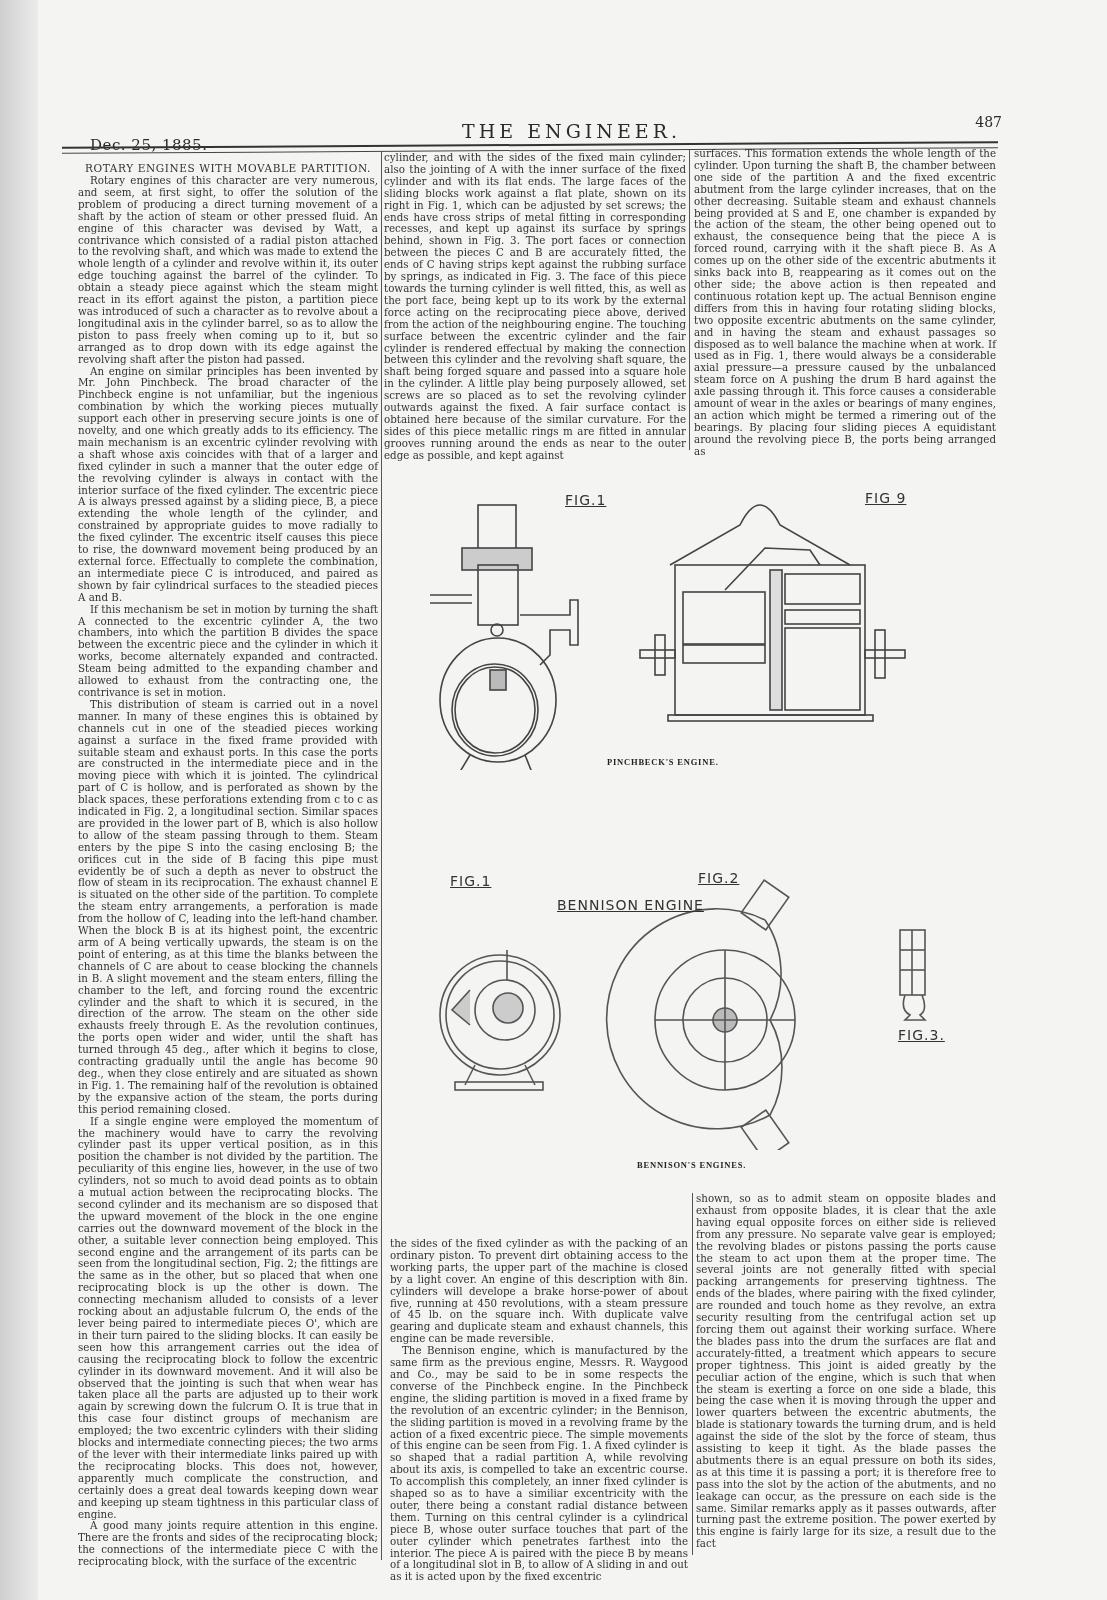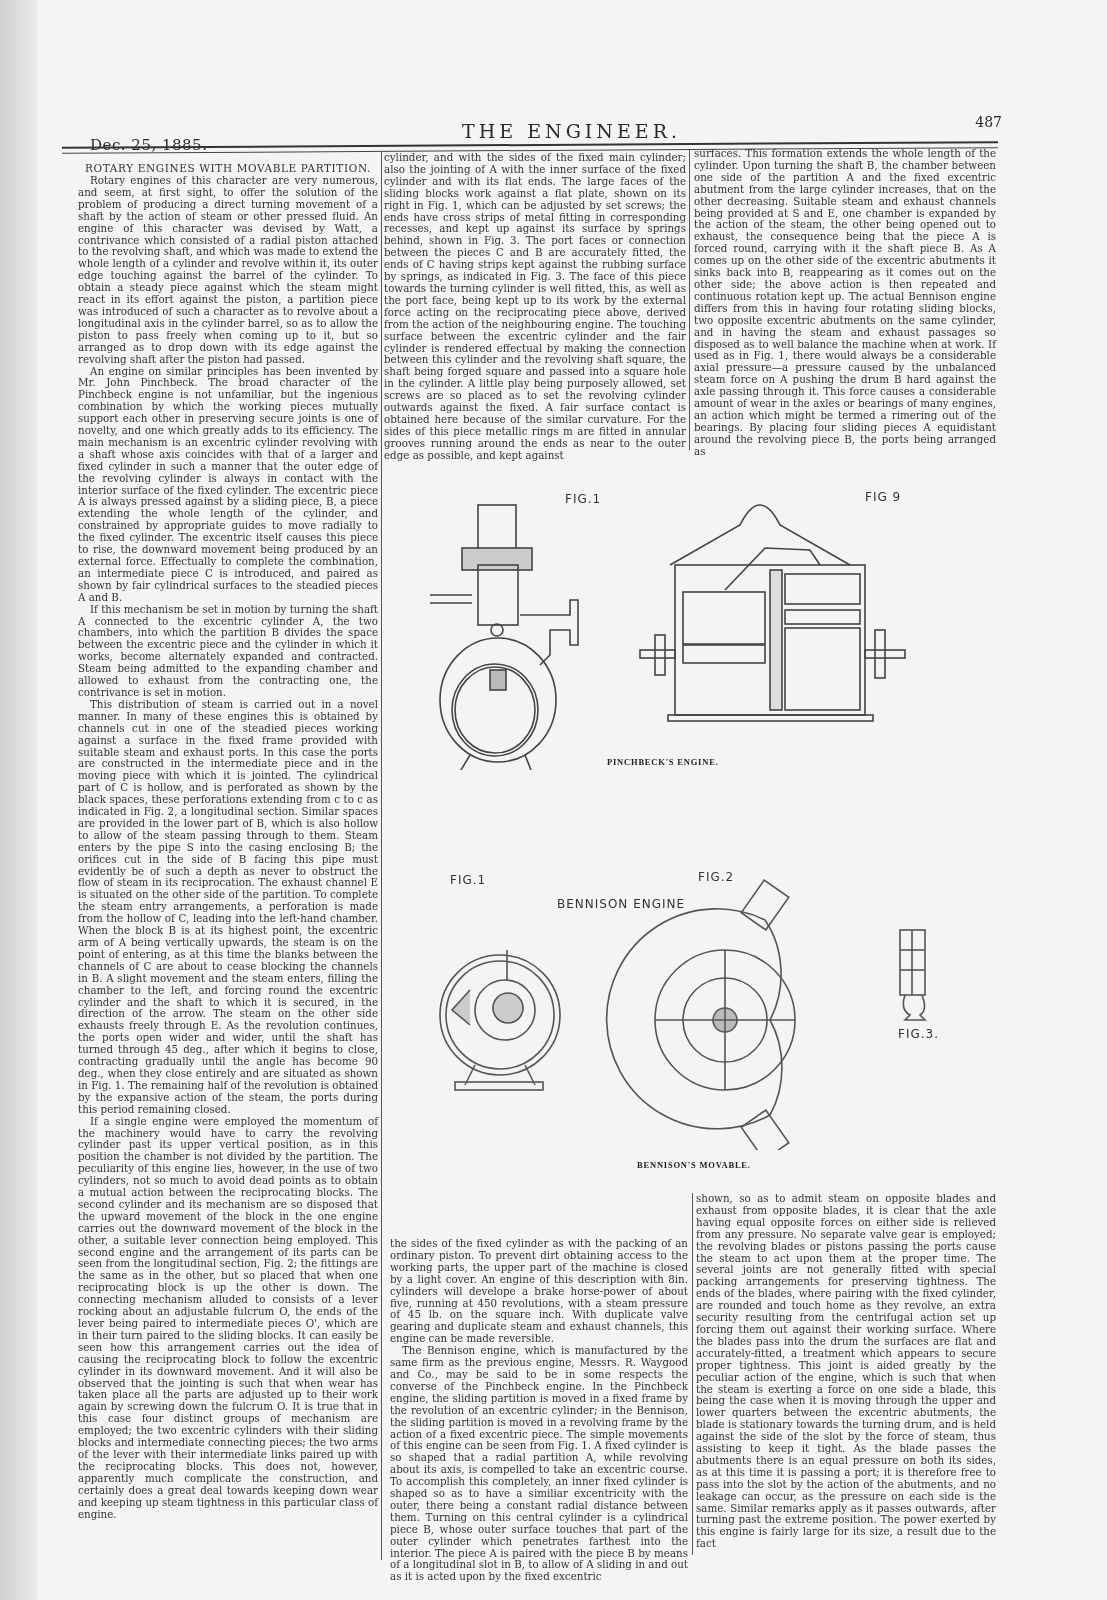--- a/index.html
+++ b/index.html
@@ -29,21 +29,21 @@
   .col p { margin:0; text-indent:12px; }
   .col p.noindent { text-indent:0; }
   .headline { text-align:center; font-size:10.5px; letter-spacing:0.6px; margin:4px 0 4px; text-indent:0 !important; line-height:13px; }
   .c1 { left:78px; top:162px; width:300px; }
   .c2 { left:384px; top:152px; width:302px; }
   .c3 { left:694px; top:148px; width:302px; }
   .c2b { left:390px; top:1193px; width:298px;margin-top:45px; }
   .c3b { left:696px; top:1193px; width:300px; }
   .vline { position:absolute; border-left:1px solid #555; }
   .fig { position:absolute; }
-  .figlabel { position:absolute; font-family:"DejaVu Sans", sans-serif; font-size:12px; letter-spacing:1px; color:#333; }
+  .figlabel { position:absolute; font-family:"DejaVu Sans", sans-serif; font-size:14px; letter-spacing:1px; color:#333;text-decoration:underline; }
   .caption { position:absolute; font-family:Liberation Serif, serif; font-size:8.5px; font-weight:bold; letter-spacing:0.8px; color:#222; }
 </style>
 </head>
 <body>
 
 <div class="left-shadow"></div>
 <div class="page"></div>
 
 <div class="masthead">
   <span class="date">Dec. 25, 1885.</span>
@@ -57,20 +57,21 @@
 <div class="vline" style="left:689px; top:150px; height:300px;"></div>
 <div class="vline" style="left:692px; top:1193px; height:362px;"></div>
 
 <div class="col c1">
   <p class="headline">ROTARY ENGINES WITH MOVABLE PARTITION.</p>
   <p>Rotary engines of this character are very numerous, and seem, at first sight, to offer the solution of the problem of producing a direct turning movement of a shaft by the action of steam or other pressed fluid. An engine of this character was devised by Watt, a contrivance which consisted of a radial piston attached to the revolving shaft, and which was made to extend the whole length of a cylinder and revolve within it, its outer edge touching against the barrel of the cylinder. To obtain a steady piece against which the steam might react in its effort against the piston, a partition piece was introduced of such a character as to revolve about a longitudinal axis in the cylinder barrel, so as to allow the piston to pass freely when coming up to it, but so arranged as to drop down with its edge against the revolving shaft after the piston had passed.</p>
   <p>An engine on similar principles has been invented by Mr. John Pinchbeck. The broad character of the Pinchbeck engine is not unfamiliar, but the ingenious combination by which the working pieces mutually support each other in preserving secure joints is one of novelty, and one which greatly adds to its efficiency. The main mechanism is an excentric cylinder revolving with a shaft whose axis coincides with that of a larger and fixed cylinder in such a manner that the outer edge of the revolving cylinder is always in contact with the interior surface of the fixed cylinder. The excentric piece A is always pressed against by a sliding piece, B, a piece extending the whole length of the cylinder, and constrained by appropriate guides to move radially to the fixed cylinder. The excentric itself causes this piece to rise, the downward movement being produced by an external force. Effectually to complete the combination, an intermediate piece C is introduced, and paired as shown by fair cylindrical surfaces to the steadied pieces A and B.</p>
   <p>If this mechanism be set in motion by turning the shaft A connected to the excentric cylinder A, the two chambers, into which the partition B divides the space between the excentric piece and the cylinder in which it works, become alternately expanded and contracted. Steam being admitted to the expanding chamber and allowed to exhaust from the contracting one, the contrivance is set in motion.</p>
   <p>This distribution of steam is carried out in a novel manner. In many of these engines this is obtained by channels cut in one of the steadied pieces working against a surface in the fixed frame provided with suitable steam and exhaust ports. In this case the ports are constructed in the intermediate piece and in the moving piece with which it is jointed. The cylindrical part of C is hollow, and is perforated as shown by the black spaces, these perforations extending from c to c as indicated in Fig. 2, a longitudinal section. Similar spaces are provided in the lower part of B, which is also hollow to allow of the steam passing through to them. Steam enters by the pipe S into the casing enclosing B; the orifices cut in the side of B facing this pipe must evidently be of such a depth as never to obstruct the flow of steam in its reciprocation. The exhaust channel E is situated on the other side of the partition. To complete the steam entry arrangements, a perforation is made from the hollow of C, leading into the left-hand chamber. When the block B is at its highest point, the excentric arm of A being vertically upwards, the steam is on the point of entering, as at this time the blanks between the channels of C are about to cease blocking the channels in B. A slight movement and the steam enters, filling the chamber to the left, and forcing round the excentric cylinder and the shaft to which it is secured, in the direction of the arrow. The steam on the other side exhausts freely through E. As the revolution continues, the ports open wider and wider, until the shaft has turned through 45 deg., after which it begins to close, contracting gradually until the angle has become 90 deg., when they close entirely and are situated as shown in Fig. 1. The remaining half of the revolution is obtained by the expansive action of the steam, the ports during this period remaining closed.</p>
   <p>If a single engine were employed the momentum of the machinery would have to carry the revolving cylinder past its upper vertical position, as in this position the chamber is not divided by the partition. The peculiarity of this engine lies, however, in the use of two cylinders, not so much to avoid dead points as to obtain a mutual action between the reciprocating blocks. The second cylinder and its mechanism are so disposed that the upward movement of the block in the one engine carries out the downward movement of the block in the other, a suitable lever connection being employed. This second engine and the arrangement of its parts can be seen from the longitudinal section, Fig. 2; the fittings are the same as in the other, but so placed that when one reciprocating block is up the other is down. The connecting mechanism alluded to consists of a lever rocking about an adjustable fulcrum O, the ends of the lever being paired to intermediate pieces O', which are in their turn paired to the sliding blocks. It can easily be seen how this arrangement carries out the idea of causing the reciprocating block to follow the excentric cylinder in its downward movement. And it will also be observed that the jointing is such that when wear has taken place all the parts are adjusted up to their work again by screwing down the fulcrum O. It is true that in this case four distinct groups of mechanism are employed; the two excentric cylinders with their sliding blocks and intermediate connecting pieces; the two arms of the lever with their intermediate links paired up with the reciprocating blocks. This does not, however, apparently much complicate the construction, and certainly does a great deal towards keeping down wear and keeping up steam tightness in this particular class of engine.</p>
+  <p>A good many joints require attention in this engine. There are the fronts and sides of the reciprocating block; the connections of the intermediate piece C with the reciprocating block, with the surface of the excentric</p>
 </div>
 
 <div class="col c2">
   <p class="noindent">cylinder, and with the sides of the fixed main cylinder; also the jointing of A with the inner surface of the fixed cylinder and with its flat ends. The large faces of the sliding blocks work against a flat plate, shown on its right in Fig. 1, which can be adjusted by set screws; the ends have cross strips of metal fitting in corresponding recesses, and kept up against its surface by springs behind, shown in Fig. 3. The port faces or connection between the pieces C and B are accurately fitted, the ends of C having strips kept against the rubbing surface by springs, as indicated in Fig. 3. The face of this piece towards the turning cylinder is well fitted, this, as well as the port face, being kept up to its work by the external force acting on the reciprocating piece above, derived from the action of the neighbouring engine. The touching surface between the excentric cylinder and the fair cylinder is rendered effectual by making the connection between this cylinder and the revolving shaft square, the shaft being forged square and passed into a square hole in the cylinder. A little play being purposely allowed, set screws are so placed as to set the revolving cylinder outwards against the fixed. A fair surface contact is obtained here because of the similar curvature. For the sides of this piece metallic rings m are fitted in annular grooves running around the ends as near to the outer edge as possible, and kept against</p>
 </div>
 
 <div class="col c3">
   <p class="noindent">surfaces. This formation extends the whole length of the cylinder. Upon turning the shaft B, the chamber between one side of the partition A and the fixed excentric abutment from the large cylinder increases, that on the other decreasing. Suitable steam and exhaust channels being provided at S and E, one chamber is expanded by the action of the steam, the other being opened out to exhaust, the consequence being that the piece A is forced round, carrying with it the shaft piece B. As A comes up on the other side of the excentric abutments it sinks back into B, reappearing as it comes out on the other side; the above action is then repeated and continuous rotation kept up. The actual Bennison engine differs from this in having four rotating sliding blocks, two opposite excentric abutments on the same cylinder, and in having the steam and exhaust passages so disposed as to well balance the machine when at work. If used as in Fig. 1, there would always be a considerable axial pressure—a pressure caused by the unbalanced steam force on A pushing the drum B hard against the axle passing through it. This force causes a considerable amount of wear in the axles or bearings of many engines, an action which might be termed a rimering out of the bearings. By placing four sliding pieces A equidistant around the revolving piece B, the ports being arranged as</p>
 </div>
 
@@ -143,21 +144,21 @@
       <line x1="490" y1="80" x2="515" y2="80"></line>
         <line x1="490" y1="100" x2="515" y2="100"></line>
       <path d="M495 125 Q490 140 500 145 L495 150 L515 150 L510 145 Q518 140 512 125"></path>
     </g>
   </svg>
   <span class="figlabel" style="left:40px; top:3px;">FIG.1</span>
   <span class="figlabel" style="left:250px; top:0px;margin-left:38px;">FIG.2</span>
   <span class="figlabel" style="left:128px; top:27px;padding-left:19px;">BENNISON ENGINE</span>
   <span class="figlabel" style="left:488px; top:157px;">FIG.3.</span>
 </div>
-<span class="caption" style="left:637px; top:1160px;">BENNISON'S MOVABLE.</span>
+<span class="caption" style="left:637px; top:1160px;">BENNISON'S ENGINES.</span>
 
 <div class="col c2b">
   <p class="noindent">the sides of the fixed cylinder as with the packing of an ordinary piston. To prevent dirt obtaining access to the working parts, the upper part of the machine is closed by a light cover. An engine of this description with 8in. cylinders will develope a brake horse-power of about five, running at 450 revolutions, with a steam pressure of 45 lb. on the square inch. With duplicate valve gearing and duplicate steam and exhaust channels, this engine can be made reversible.</p>
   <p>The Bennison engine, which is manufactured by the same firm as the previous engine, Messrs. R. Waygood and Co., may be said to be in some respects the converse of the Pinchbeck engine. In the Pinchbeck engine, the sliding partition is moved in a fixed frame by the revolution of an excentric cylinder; in the Bennison, the sliding partition is moved in a revolving frame by the action of a fixed excentric piece. The simple movements of this engine can be seen from Fig. 1. A fixed cylinder is so shaped that a radial partition A, while revolving about its axis, is compelled to take an excentric course. To accomplish this completely, an inner fixed cylinder is shaped so as to have a similiar excentricity with the outer, there being a constant radial distance between them. Turning on this central cylinder is a cylindrical piece B, whose outer surface touches that part of the outer cylinder which penetrates farthest into the interior. The piece A is paired with the piece B by means of a longitudinal slot in B, to allow of A sliding in and out as it is acted upon by the fixed excentric</p>
 </div>
 
 <div class="col c3b">
   <p class="noindent">shown, so as to admit steam on opposite blades and exhaust from opposite blades, it is clear that the axle having equal opposite forces on either side is relieved from any pressure. No separate valve gear is employed; the revolving blades or pistons passing the ports cause the steam to act upon them at the proper time. The several joints are not generally fitted with special packing arrangements for preserving tightness. The ends of the blades, where pairing with the fixed cylinder, are rounded and touch home as they revolve, an extra security resulting from the centrifugal action set up forcing them out against their working surface. Where the blades pass into the drum the surfaces are flat and accurately-fitted, a treatment which appears to secure proper tightness. This joint is aided greatly by the peculiar action of the engine, which is such that when the steam is exerting a force on one side a blade, this being the case when it is moving through the upper and lower quarters between the excentric abutments, the blade is stationary towards the turning drum, and is held against the side of the slot by the force of steam, thus assisting to keep it tight. As the blade passes the abutments there is an equal pressure on both its sides, as at this time it is passing a port; it is therefore free to pass into the slot by the action of the abutments, and no leakage can occur, as the pressure on each side is the same. Similar remarks apply as it passes outwards, after turning past the extreme position. The power exerted by this engine is fairly large for its size, a result due to the fact</p>
 </div>
 

